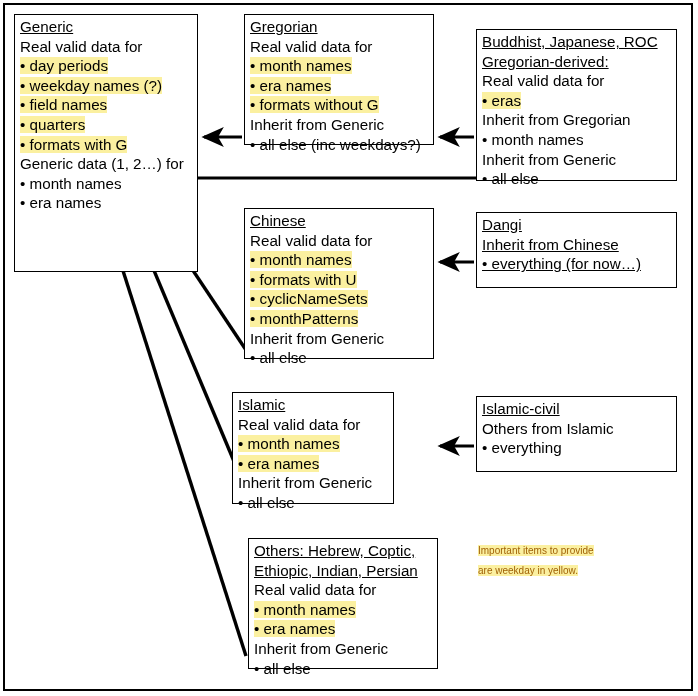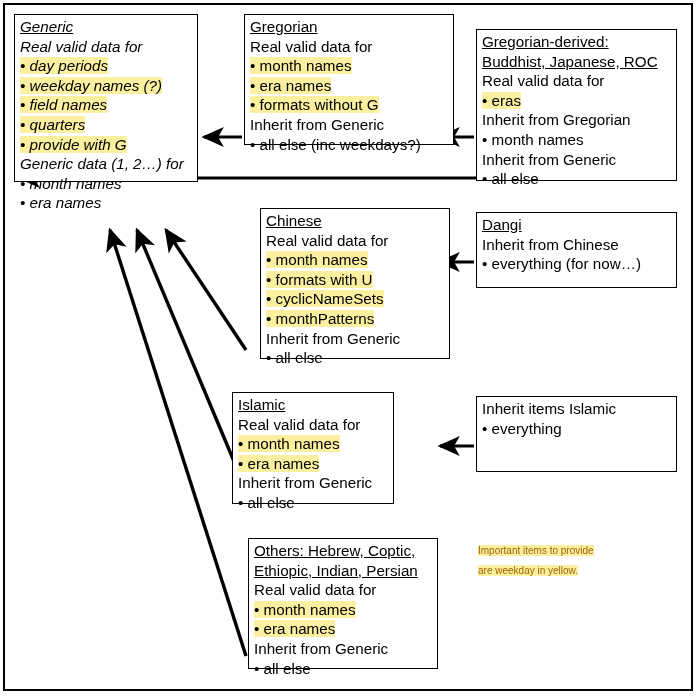--- a/index.html
+++ b/index.html
@@ -101,82 +101,83 @@
       <line x1="246" y1="350" x2="166" y2="230" stroke="#000000" stroke-width="3.4" marker-end="url(#ah)"></line>
     </g>
     <g>
       <line x1="246" y1="490" x2="137" y2="230" stroke="#000000" stroke-width="3.4" marker-end="url(#ah)"></line>
     </g>
     <g>
       <line x1="246" y1="656" x2="110" y2="230" stroke="#000000" stroke-width="3.4" marker-end="url(#ah)"></line>
     </g>
   </svg>
 
-  <div class="node" style="left:14px; top:14px; width:184px; height:168px;font-style:italic;">
+  <div class="node" style="left:14px; top:14px; width:184px; height:258px;">
     <div class="ttl">Generic</div>
     <div class="ln">Real valid data for</div>
     <div class="ln"><span class="hl">• day periods</span></div>
     <div class="ln"><span class="hl">• weekday names (?)</span></div>
     <div class="ln"><span class="hl">• field names</span></div>
     <div class="ln"><span class="hl">• quarters</span></div>
-    <div class="ln"><span class="hl">• provide with G</span></div>
+    <div class="ln"><span class="hl">• formats with G</span></div>
     <div class="ln">Generic data (1, 2…) for</div>
     <div class="ln">• month names</div>
     <div class="ln">• era names</div>
   </div>
 
-  <div class="node" style="left:244px; top:14px; width:210px; height:131px;">
+  <div class="node" style="left:244px; top:14px; width:190px; height:131px;">
     <div class="ttl">Gregorian</div>
     <div class="ln">Real valid data for</div>
     <div class="ln"><span class="hl">• month names</span></div>
     <div class="ln"><span class="hl">• era names</span></div>
     <div class="ln"><span class="hl">• formats without G</span></div>
     <div class="ln">Inherit from Generic</div>
     <div class="ln">• all else (inc weekdays?)</div>
   </div>
 
   <div class="node" style="left:476px; top:29px; width:201px; height:152px;">
+    <div class="ttl">Buddhist, Japanese, ROC</div>
     <div class="ttl">Gregorian-derived:</div>
-    <div class="ttl">Buddhist, Japanese, ROC</div>
     <div class="ln">Real valid data for</div>
     <div class="ln"><span class="hl">• eras</span></div>
     <div class="ln">Inherit from Gregorian</div>
     <div class="ln">• month names</div>
     <div class="ln">Inherit from Generic</div>
     <div class="ln">• all else</div>
   </div>
 
-  <div class="node" style="left:244px; top:208px; width:190px; height:151px;margin-left:16px;">
+  <div class="node" style="left:244px; top:208px; width:190px; height:151px;">
     <div class="ttl">Chinese</div>
     <div class="ln">Real valid data for</div>
     <div class="ln"><span class="hl">• month names</span></div>
     <div class="ln"><span class="hl">• formats with U</span></div>
     <div class="ln"><span class="hl">• cyclicNameSets</span></div>
     <div class="ln"><span class="hl">• monthPatterns</span></div>
     <div class="ln">Inherit from Generic</div>
     <div class="ln">• all else</div>
   </div>
 
-  <div class="node" style="left:476px; top:212px; width:201px; height:76px;">
+  <div class="node" style="left:476px; top:212px; width:201px; height:76px;text-decoration:underline;">
     <div class="ttl">Dangi</div>
     <div class="ln">Inherit from Chinese</div>
     <div class="ln">• everything (for now…)</div>
   </div>
 
   <div class="node" style="left:232px; top:392px; width:162px; height:112px;">
     <div class="ttl">Islamic</div>
     <div class="ln">Real valid data for</div>
     <div class="ln"><span class="hl">• month names</span></div>
     <div class="ln"><span class="hl">• era names</span></div>
     <div class="ln">Inherit from Generic</div>
     <div class="ln">• all else</div>
   </div>
 
   <div class="node" style="left:476px; top:396px; width:201px; height:76px;">
-    <div class="ln">Inherit items Islamic</div>
+    <div class="ttl">Islamic-civil</div>
+    <div class="ln">Others from Islamic</div>
     <div class="ln">• everything</div>
   </div>
 
   <div class="node" style="left:248px; top:538px; width:190px; height:131px;">
     <div class="ttl">Others: Hebrew, Coptic,</div>
     <div class="ttl">Ethiopic, Indian, Persian</div>
     <div class="ln">Real valid data for</div>
     <div class="ln"><span class="hl">• month names</span></div>
     <div class="ln"><span class="hl">• era names</span></div>
     <div class="ln">Inherit from Generic</div>

